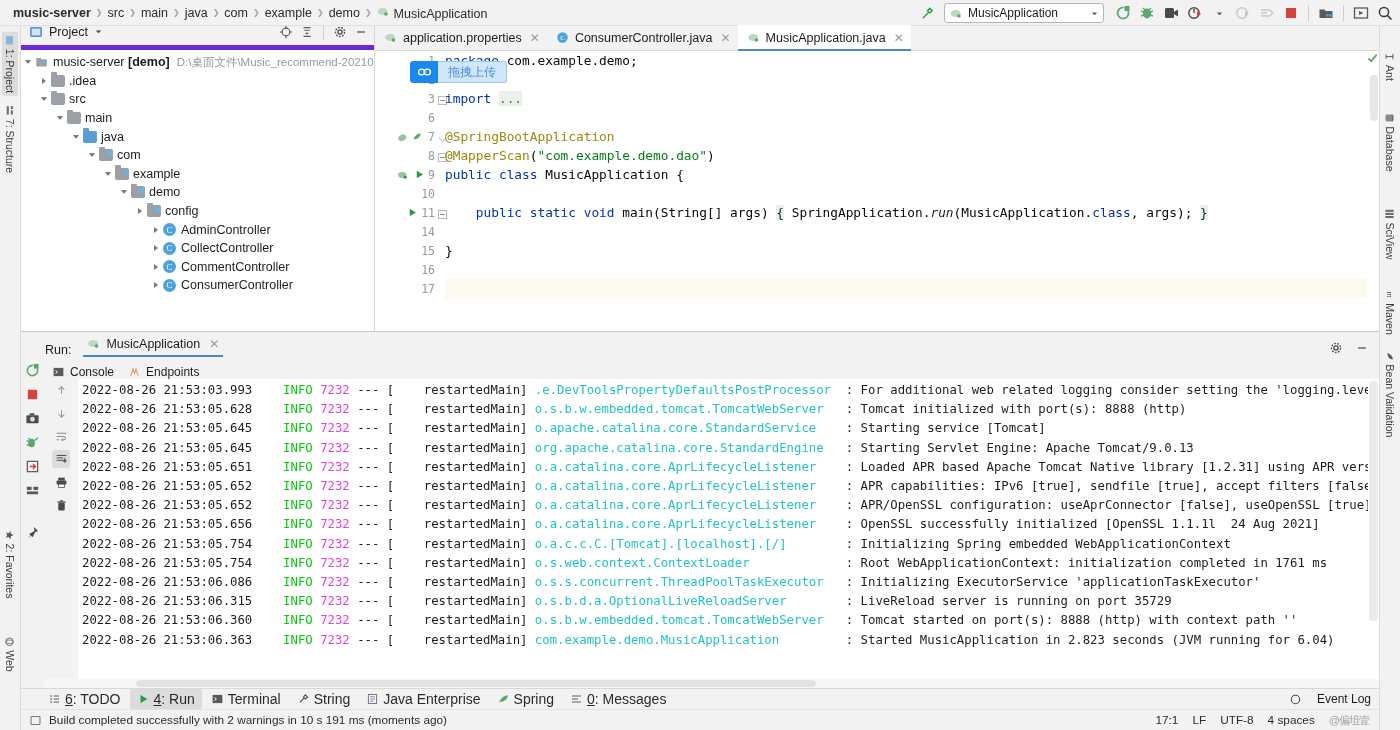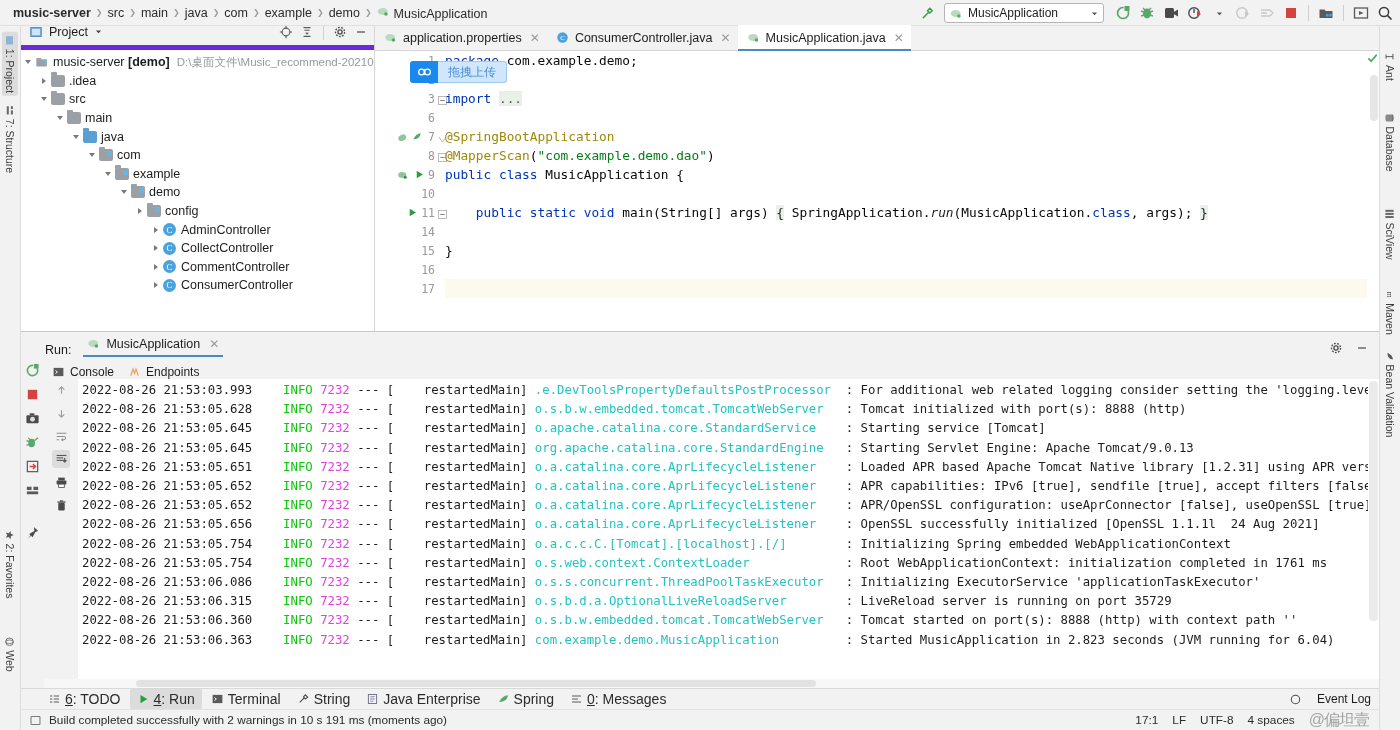--- a/index.html
+++ b/index.html
@@ -129,21 +129,21 @@
   
   .btmtabs { height:21px; display:flex; align-items:center; background:#f2f2f2; border-top:1px solid #d8d8d8; padding-left:20px; gap:2px; }
   .bt { display:flex; align-items:center; gap:4px; font-size:14px; padding:2px 7px; border-radius:2px; cursor:pointer; color:#2b2b2b; }
   .bt.active { background:#dcdcdc; }
   .bt u { text-decoration:underline; }
   .btm-right { margin-left:auto; display:flex; align-items:center; gap:5px; padding-right:8px; }
 
   .status { height:21px; display:flex; align-items:center; background:#f2f2f2; border-top:1px solid #e2e2e2; padding-left:8px; font-size:11.8px; color:#2b2b2b; }
   .status-right { margin-left:auto; display:flex; align-items:center; gap:14px; padding-right:10px; }
   .status-right span { white-space:nowrap; }
-  .wm { color:#8a8a8a; font-size:16px; opacity:.75; letter-spacing:-1px; }
+  .wm { color:#8a8a8a; font-size:11px; opacity:.75; letter-spacing:-1px; }
 
   .folder { width:14px; height:12px; background:#9aa0a6; border-radius:1px 2px 2px 2px; position:relative; }
   .folder:before { content:''; position:absolute; top:-2.5px; left:0; width:6px; height:3px; background:#9aa0a6; border-radius:1px 1px 0 0; }
   .folder.blue { background:#5a9fd4; }
   .folder.blue:before { background:#5a9fd4; }
   .folder.pkg { background:#9aa0a6; }
   .folder.pkg:after { content:''; position:absolute; right:1px; top:2px; width:5px; height:5px; background:#6bb3e0; border-radius:1px; }
   .cls {
     width:13px; height:13px; border-radius:50%; background:#4ba3dd; color:#fff;
     font-size:9px; display:flex; align-items:center; justify-content:center; font-family:"Liberation Serif", serif;

